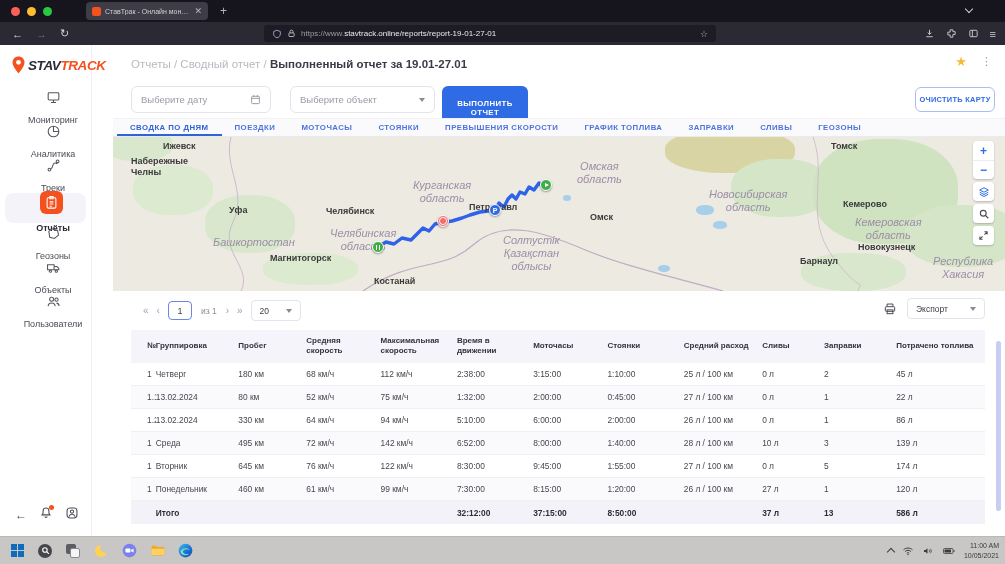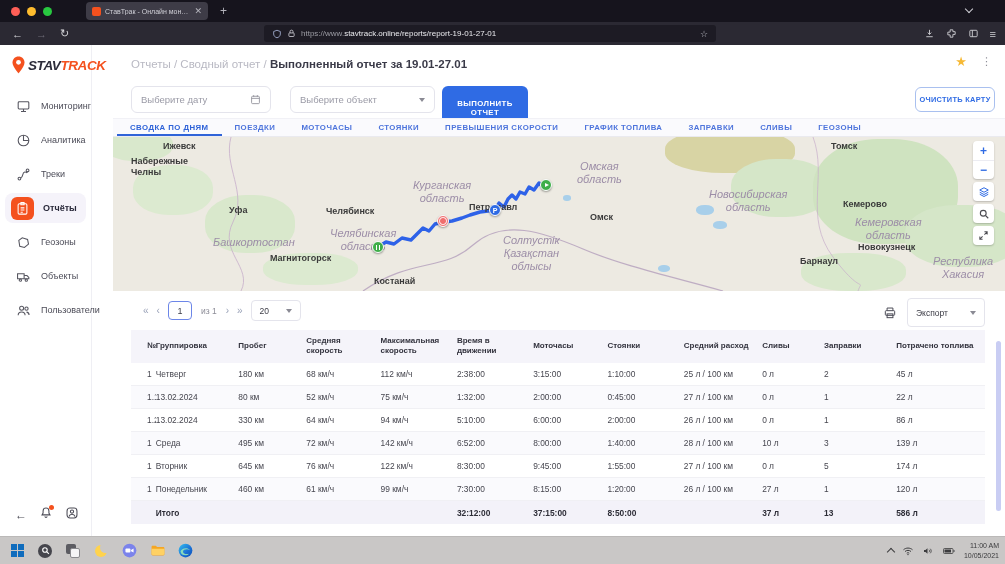--- a/index.html
+++ b/index.html
@@ -27,21 +27,21 @@
   .tb-icons { position:absolute; right:9px; top:0; height:23px; display:flex; align-items:center; gap:11px; color:#cfcfd3; }
   .tb-icons svg { display:block; }
 
   
   .app { position:absolute; top:45px; left:0; width:1005px; height:491px; background:#fff; }
 
   .sidebar { position:absolute; left:0; top:0; width:92px; height:100%; background:#fff; border-right:1px solid #efeff4; }
   .logo { position:absolute; left:11px; top:11px; display:flex; align-items:center; font-weight:700; font-style:italic; font-size:13.5px; letter-spacing:-.4px; }
   .logo-stav { color:#2c2c3a; } .logo-track { color:#f4511e; }
   .nav { position:absolute; top:44px; left:0; right:0; }
-  .nav-item { height:34px; display:flex; align-items:center; gap:9px; padding-left:15px; position:relative; cursor:pointer; }
+  .nav-item { height:34px; display:flex; align-items:center; gap:9px; padding-left:15px; position:relative; cursor:pointer;flex-direction:column; }
   .nav-item .pill { position:absolute; left:5px; right:5px; top:2px; bottom:2px; background:#f5f3fa; border-radius:8px; display:none; }
   .nav-item.active .pill { display:block; }
   .nav-ic { width:17px; height:17px; color:#55555f; position:relative; flex:none; display:flex; align-items:center; justify-content:center; }
   .nav-item.active .nav-ic { width:23px; height:23px; background:#f4511e; border-radius:6px; color:#fff; margin-left:-4px; }
   .nav-ic svg { width:15px; height:15px; }
   .nav-label { font-size:9px; color:#4b4b57; position:relative; }
   .nav-item.active .nav-label { color:#29293a; font-weight:700; }
   .side-bottom { position:absolute; left:15px; right:12px; bottom:12px; display:flex; justify-content:space-between; align-items:center; color:#4a4a55; }
   .bell-wrap { position:relative; }
   .bell-dot { position:absolute; top:-1px; right:-1px; width:5px; height:5px; border-radius:50%; background:#f4511e; }
@@ -81,21 +81,21 @@
   .mc-zoom .half + .half { border-top:1px solid #ececf2; }
   .mc svg { display:block; }
 
   
   .pg-left { position:absolute; left:30px; top:255px; display:flex; align-items:center; gap:9px; color:#9aa2b8; font-size:10px; }
   .pg-arrow { cursor:pointer; font-size:10px; letter-spacing:-1px; }
   .pg-current { width:24px; height:19px; border:1px solid #6c86e8; border-radius:4px; color:#3c3c46; display:flex; align-items:center; justify-content:center; font-size:9px; background:#fff; }
   .pg-of { font-size:8.5px; color:#8d8d98; }
   .pg-size { width:50px; height:21px; border:1px solid #e4e4ec; border-radius:4px; display:flex; align-items:center; justify-content:space-between; padding:0 8px; font-size:8.5px; color:#3c3c46; background:#fff; cursor:pointer; }
   .pg-right { position:absolute; right:20px; top:253px; display:flex; align-items:center; gap:10px; color:#4a4a55; }
-  .export-box { width:78px; height:29px; border:1px solid #e4e4ec; border-radius:4px; display:flex; align-items:center; justify-content:space-between; padding:0 8px; font-size:8.5px; color:#3c3c46; background:#fff; cursor:pointer; }
+  .export-box { width:78px; height:21px; border:1px solid #e4e4ec; border-radius:4px; display:flex; align-items:center; justify-content:space-between; padding:0 8px; font-size:8.5px; color:#3c3c46; background:#fff; cursor:pointer; }
 
   
   .tablewrap { position:absolute; left:18px; right:20px; top:285px; }
   table { width:100%; border-collapse:collapse; table-layout:fixed; }
   th { background:#f5f4fa; font-size:8px; font-weight:700; color:#33333e; text-align:left; padding:6px 5px 6px 0; line-height:1.3; vertical-align:middle; }
   th:first-child, td:first-child { padding-left:16px; }
   td { font-size:8.4px; color:#46464f; padding:0 5px 0 0; height:23px; border-bottom:1px solid #f0f0f4; white-space:nowrap; overflow:hidden; }
   tbody tr:nth-child(even) td { background:#fafafd; }
   tr.totals td { background:#f3f2f9; font-weight:700; color:#2e2e38; border-bottom:none; }
   .content-scrollbar { position:absolute; right:4px; top:296px; width:5px; height:170px; background:#c9cdf3; border-radius:3px; cursor:pointer; }

